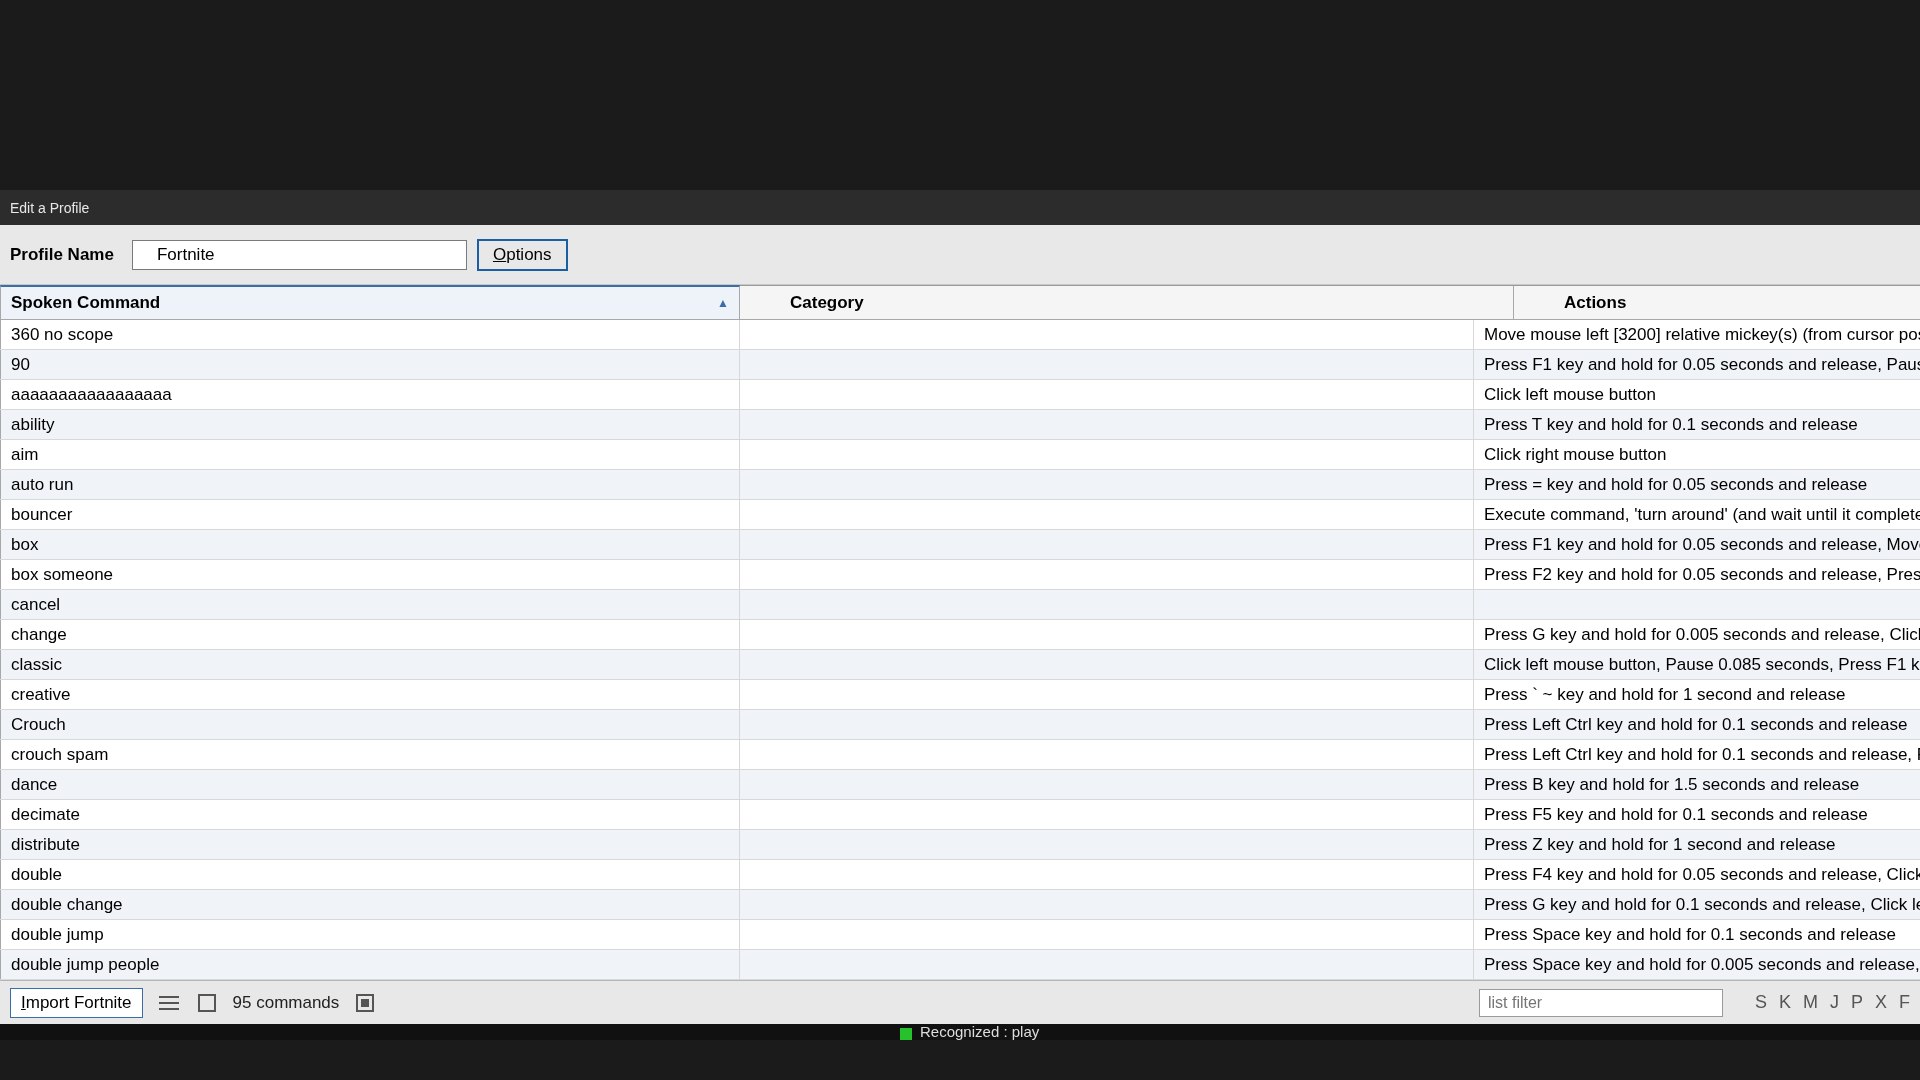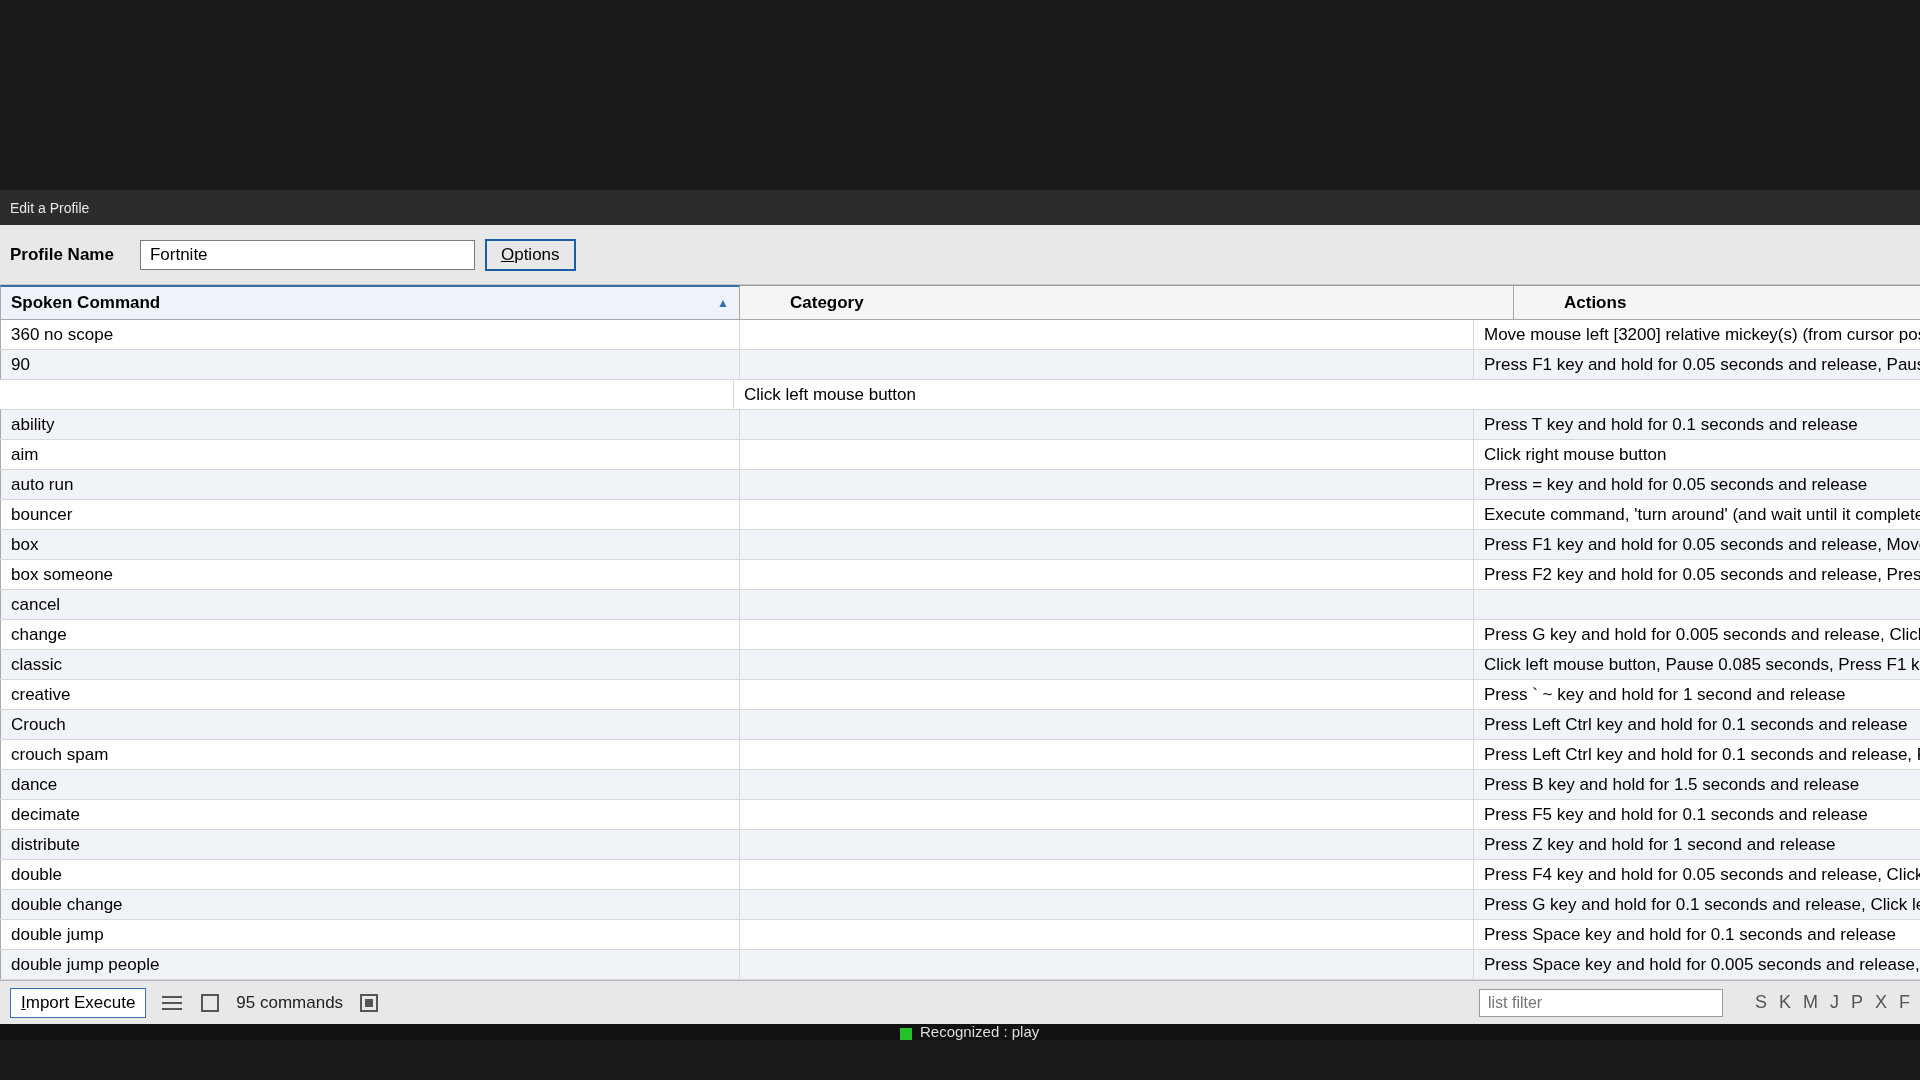--- a/index.html
+++ b/index.html
@@ -1,21 +1,21 @@
 <!DOCTYPE html>
 <html><head>
 <meta charset="utf-8">
 <style>
   * { box-sizing: border-box; margin: 0; padding: 0; }
   html, body { width: 1920px; height: 1080px; overflow: hidden; font-family: "Segoe UI", Tahoma, sans-serif; font-size: 17px; color: #000; background: #1b1b1b; }
   .top-black { height: 190px; background: #1b1b1b; }
   .title-bar { height: 35px; background: #2c2c2c; color: #e8e8e8; display: flex; align-items: center; padding: 0 10px; font-size: 14px; }
   .profile-bar { background: #e8e8e8; height: 60px; display: flex; align-items: center; padding: 0 10px; gap: 10px; border-bottom: 1px solid #c7c7c7; }
-  .profile-bar .lbl { font-weight: 600; margin-right: 16px; }
-  .profile-name-input { width: 335px; height: 30px; border: 1px solid #7a7a7a; background: #fff; padding: 0 9px; font-size: 17px; }
+  .profile-bar .lbl { font-weight: 600; margin-right: 8px; }
+  .profile-name-input { width: 335px; height: 30px; border: 1px solid #7a7a7a; background: #fff; padding: 0 24px; font-size: 17px; }
   .options-btn { height: 32px; padding: 0 14px; border: 2px solid #1a5fa6; background: #e8e8e8; font-size: 17px; cursor: pointer; }
   .options-btn .u { text-decoration: underline; }
   .grid-wrap { background: #fff; border-top: 1px solid #9a9a9a; }
   .grid-head { display: flex; height: 34px; border-bottom: 1px solid #a8a8a8; background: #f5f5f5; font-weight: 600; gap: 40px; }
   .col { border-right: 1px solid #a8a8a8; display: flex; align-items: center; padding: 0 10px; overflow: hidden; white-space: nowrap; }
   .col-spoken { width: 740px; border-left: 1px solid #a8a8a8; }
   .col-category { width: 734px; }
   .col-actions { flex: 1; border-right: none; }
   .sort-ind { margin-left: auto; color: #3a6ea8; font-size: 12px; }
   .grid-body { }
@@ -69,20 +69,21 @@
         <div class="col col-spoken">360 no scope</div>
         <div class="col col-category"></div>
         <div class="col col-actions">Move mouse left [3200] relative mickey(s) (from cursor positio</div>
       </div>
       <div class="row">
         <div class="col col-spoken">90</div>
         <div class="col col-category"></div>
         <div class="col col-actions">Press F1 key and hold for 0.05 seconds and release, Pause 0.0</div>
       </div>
       <div class="row">
+        <div class="col col-spoken">aaaaaaaaaaaaaaaaa</div>
         <div class="col col-category"></div>
         <div class="col col-actions">Click left mouse button</div>
       </div>
       <div class="row">
         <div class="col col-spoken">ability</div>
         <div class="col col-category"></div>
         <div class="col col-actions">Press T key and hold for 0.1 seconds and release</div>
       </div>
       <div class="row">
         <div class="col col-spoken">aim</div>
@@ -170,21 +171,21 @@
       </div>
       <div class="row">
         <div class="col col-spoken">double jump people</div>
         <div class="col col-category"></div>
         <div class="col col-actions">Press Space key and hold for 0.005 seconds and release, Press</div>
       </div>
     </div>
 </div>
 
 <div class="bottom-bar">
-  <button class="import-btn"><span class="u">I</span><span>mport Execute</span></button>
+  <button class="import-btn"><span class="u">I</span><span>mport Fortnite</span></button>
   <span class="icon-list">
     <svg width="20" height="16" viewBox="0 0 20 16">
         <g stroke="#555" stroke-width="2">
           <line x1="0" y1="2" x2="20" y2="2"></line>
           <line x1="0" y1="8" x2="20" y2="8"></line>
           <line x1="0" y1="14" x2="20" y2="14"></line>
         </g>
       </svg>
   </span>
   <span class="icon-square">

